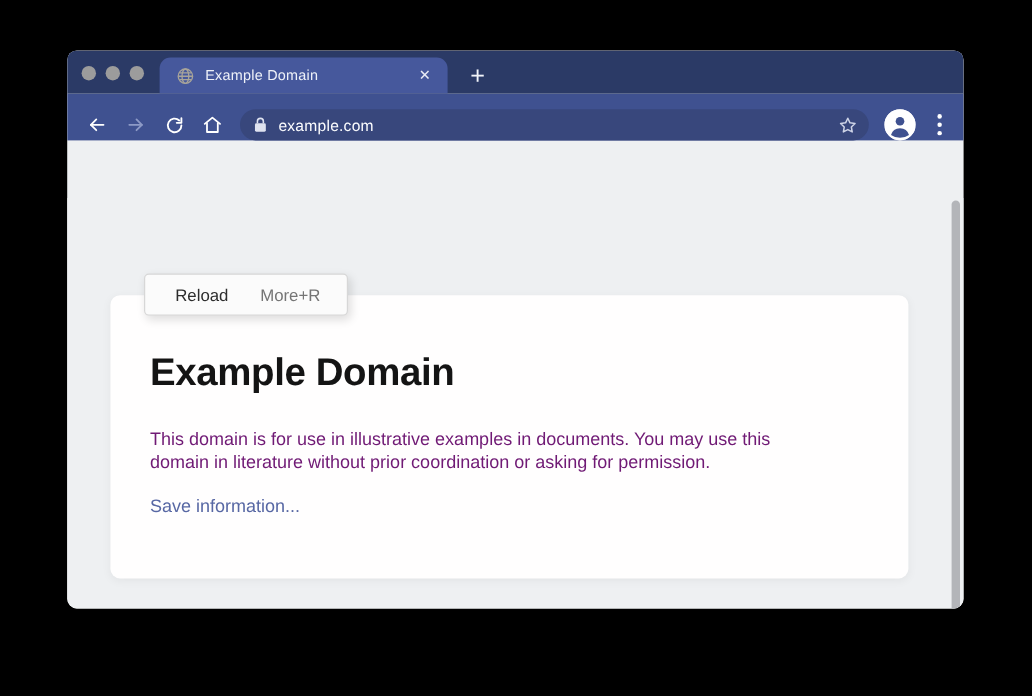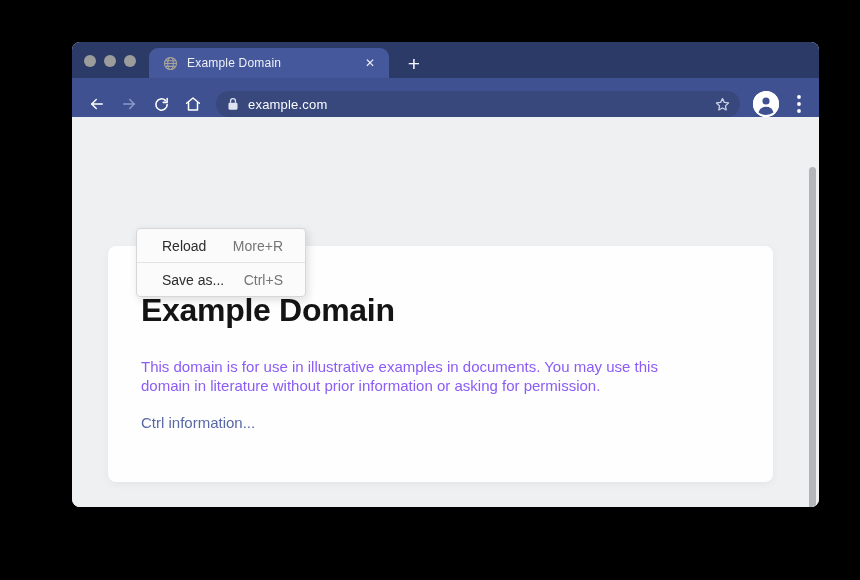--- a/index.html
+++ b/index.html
@@ -1,21 +1,21 @@
 <!DOCTYPE html>
 <html><head>
 <meta charset="utf-8">
 <style>
   html,body{margin:0;padding:0;}
   body{
     width:860px;height:580px;background:#000;position:relative;overflow:hidden;
     font-family:"Liberation Sans", sans-serif;
   }
   .window{
-    position:absolute;left:72px;top:42px;width:747px;height:465px;
+    position:absolute;left:56px;top:42px;width:747px;height:465px;
     border-radius:8px;overflow:hidden;background:#eef0f2;
     box-shadow:0 10px 30px rgba(0,0,0,.5);
   }
   
   .titlebar{height:36px;background:#2b3a66;position:relative;}
   .traffic{position:absolute;left:12px;top:13px;display:flex;gap:8px;}
   .traffic span{width:12px;height:12px;border-radius:50%;background:#9c9c9c;display:block;}
   .tab{
     position:absolute;left:77px;top:6px;width:240px;height:30px;background:#46589c;
     border-radius:9px 9px 0 0;display:flex;align-items:center;
@@ -49,21 +49,21 @@
   .scroll-thumb{
     position:absolute;right:3px;top:2px;width:7px;height:376px;background:#b3b5b9;border-radius:4px;
   }
   .card{
     position:absolute;left:36px;top:81px;width:665px;height:236px;background:#fffefe;
     border-radius:8px;box-shadow:0 2px 8px rgba(0,0,0,.05);box-sizing:border-box;padding:0 33px;
   }
   .card h1{
     margin:46px 0 0;font-size:32px;line-height:37px;font-weight:700;color:#141414;letter-spacing:-.3px;
   }
-  .card .para{margin-top:28px;font-size:15px;line-height:19px;color:#8b5cf6;}
+  .card .para{margin-top:28px;font-size:15px;line-height:19px;color:#701a75;}
   .card .para span{display:block;}
   .card .morelink{display:inline-block;margin-top:19px;font-size:15px;color:#5868a4;text-decoration:none;}
   
   .ctxmenu{
     position:absolute;left:64px;top:63px;width:168px;background:#fbfbfb;
     border:1px solid #d7d7d7;border-radius:4px;box-shadow:2px 3px 8px rgba(0,0,0,.13);z-index:5;
   }
   .ctxitem{
     height:33px;display:flex;align-items:center;justify-content:space-between;
     padding:0 22px 0 25px;font-size:14px;color:#2d2d2d;
@@ -155,31 +155,27 @@
     </div>
   </div>
 
   <div class="page">
 
     <div class="ctxmenu">
       <div class="ctxitem">
         <span>Reload</span>
         <span class="shortcut">More+R</span>
       </div>
-      <div class="ctxitem">
-        <span>Save as...</span>
-        <span class="shortcut">Ctrl+S</span>
-      </div>
     </div>
 
     <div class="card">
       <h1>Example Domain</h1>
       <div class="para">
         <span>This domain is for use in illustrative examples in documents. You may use this</span>
-        <span>domain in literature without prior information or asking for permission.</span>
+        <span>domain in literature without prior coordination or asking for permission.</span>
       </div>
-      <a class="morelink" href="#">Ctrl information...</a>
+      <a class="morelink" href="#">Save information...</a>
     </div>
 
     <div class="scroll-thumb"></div>
   </div>
 
 </div>
 
 </body></html>

